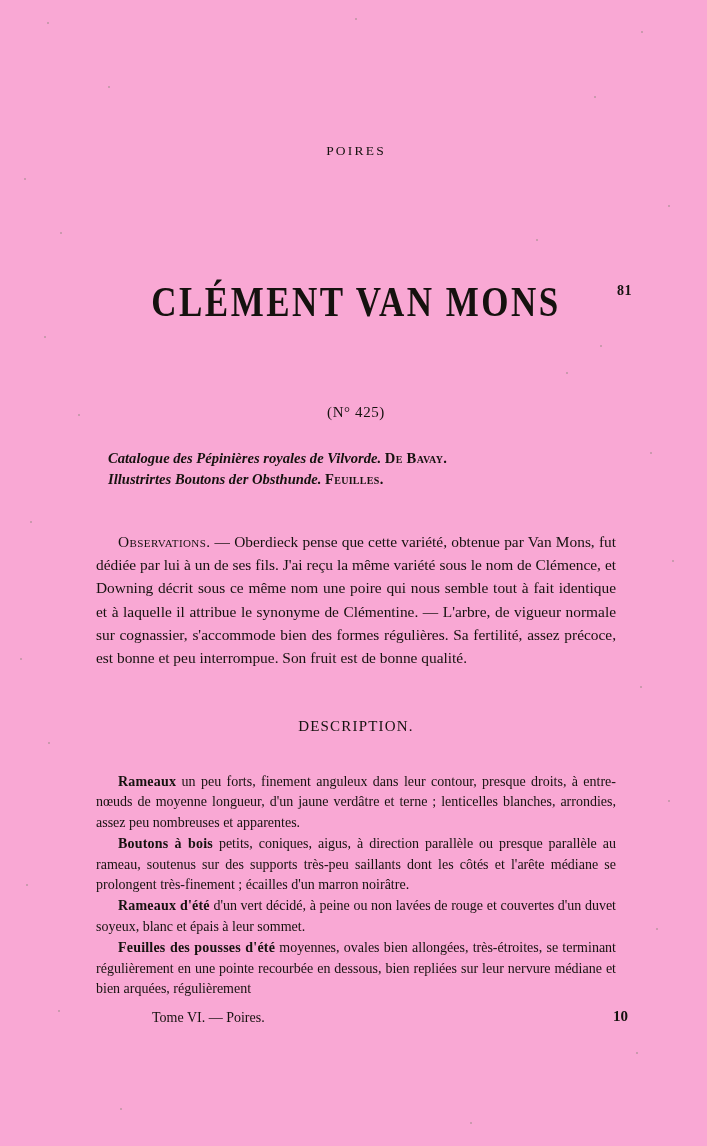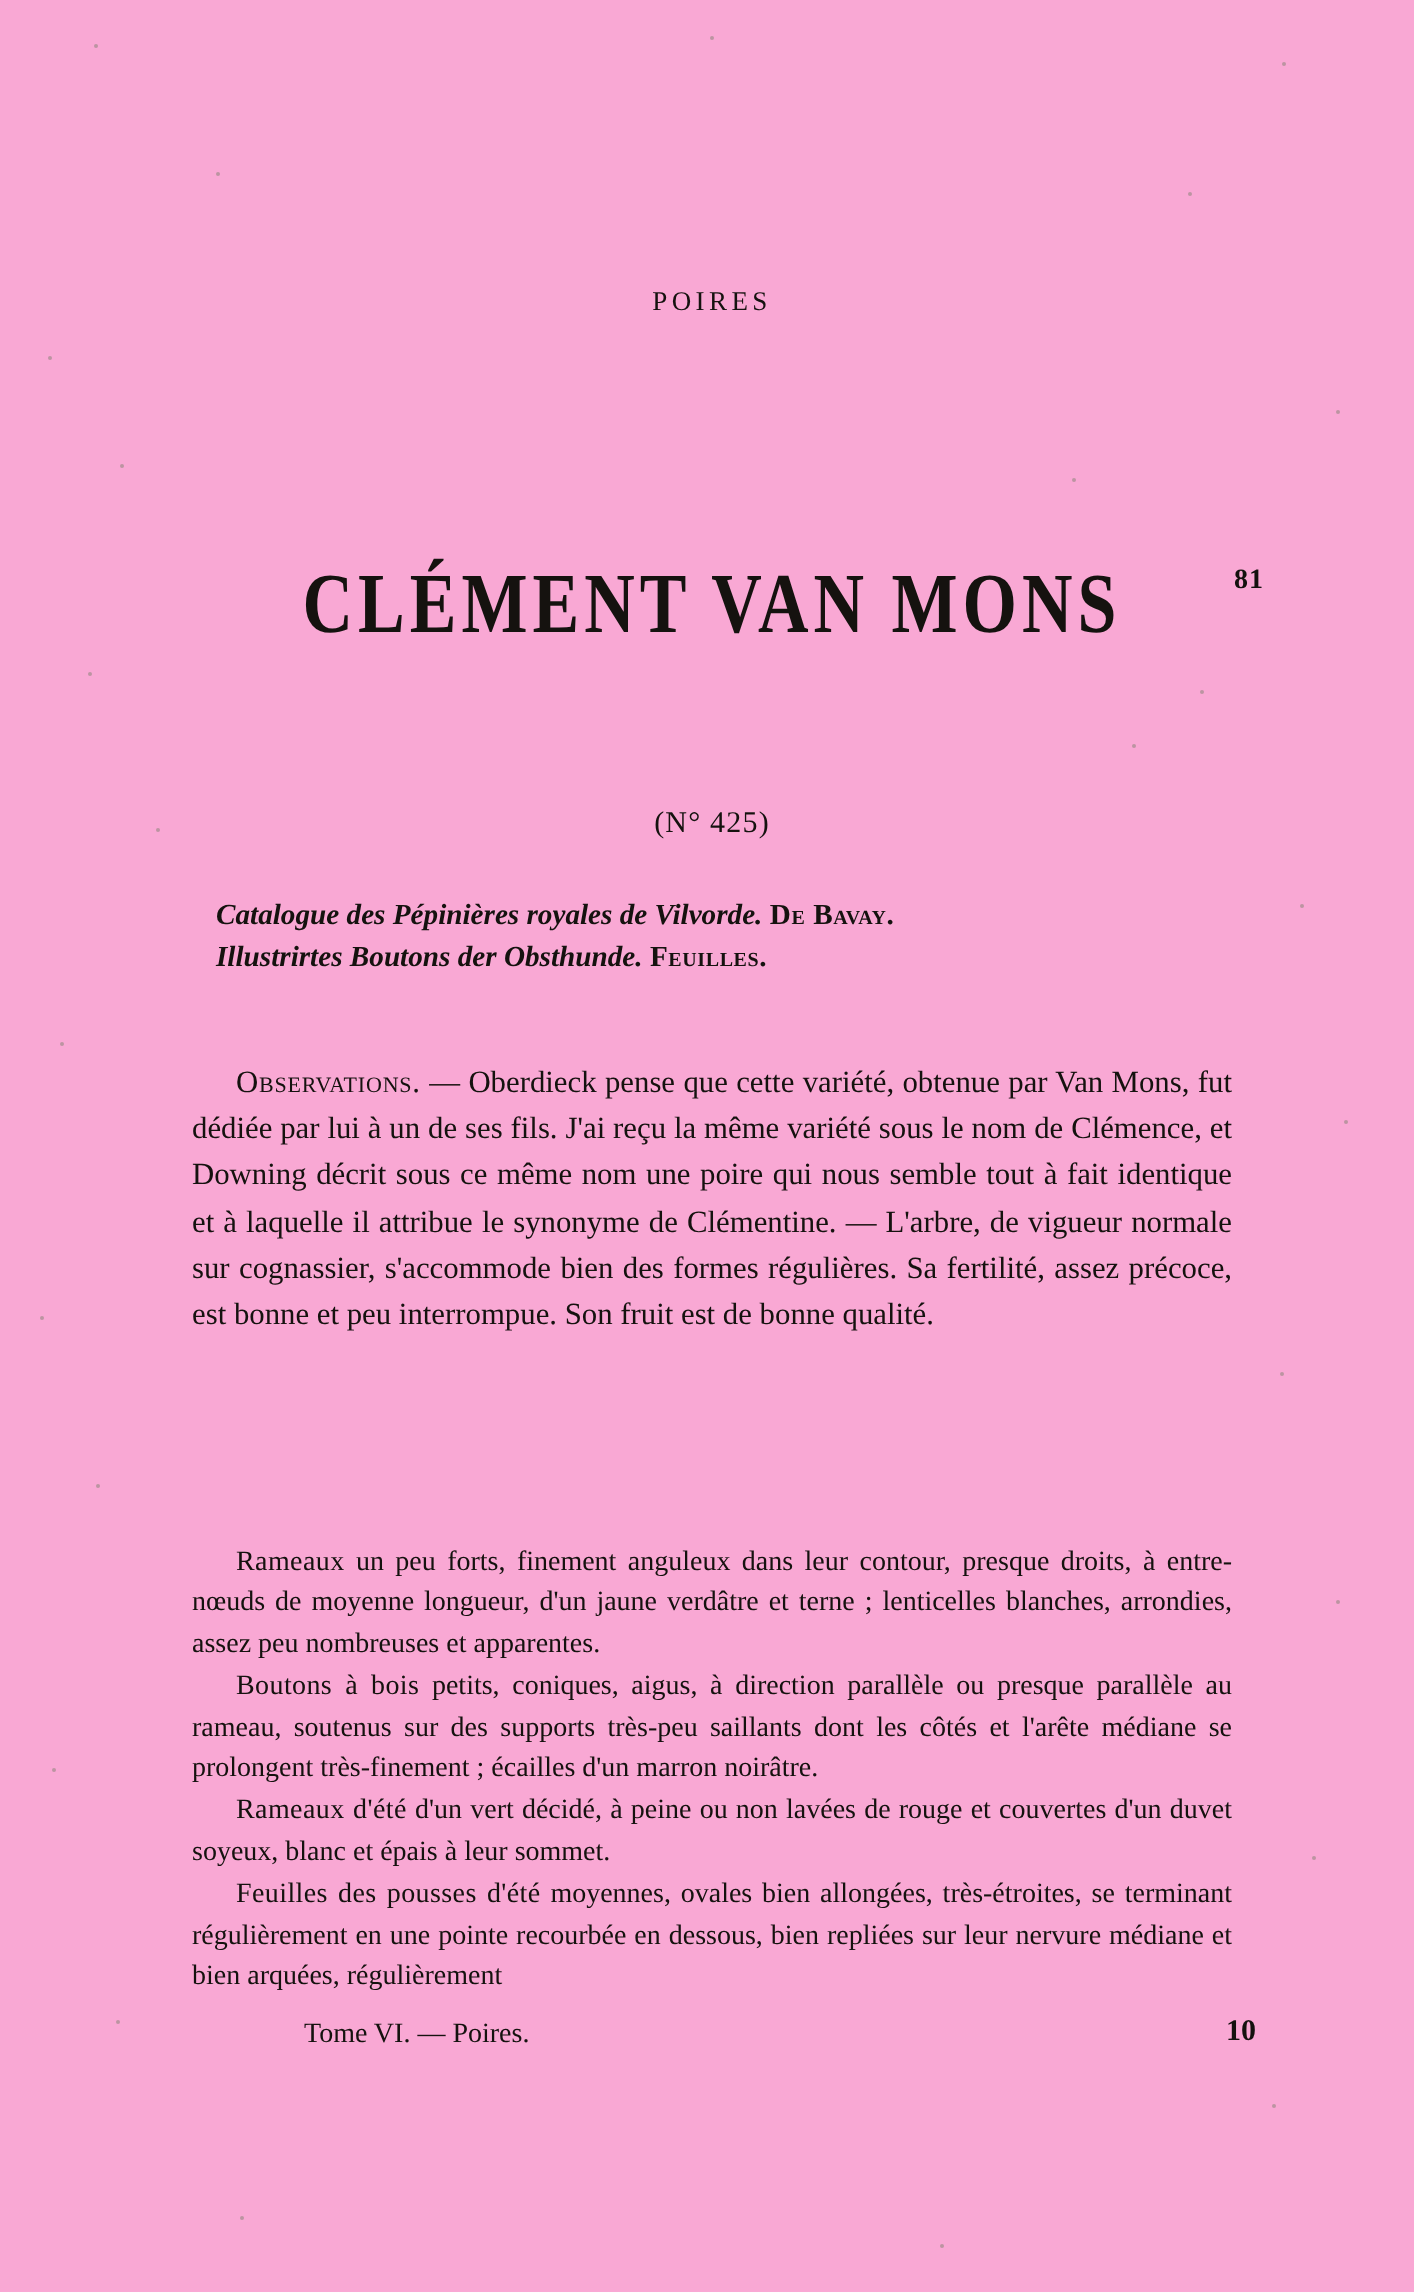--- a/index.html
+++ b/index.html
@@ -124,21 +124,21 @@
     width: 520px;
     font-size: 14px;
     line-height: 20.4px;
     text-align: justify;
   }
   .body p {
     margin: 0 0 1px 0;
     text-indent: 22px;
   }
   .lead {
-    font-weight: normal;
+    font-weight: bold;
     letter-spacing: .2px;
   }
   .footline {
     position: absolute;
     top: 1010px;
     left: 40px;
     width: 480px;
     font-size: 14px;
   }
   .footline .left {
@@ -205,20 +205,21 @@
       <div>
         <span class="it">Illustrirtes Boutons der Obsthunde.</span>
         <span class="sc">Feuilles.</span>
       </div>
     </div>
 
     <div class="obs">
       <p><span class="sc">Observations.</span><span> — Oberdieck pense que cette variété, obtenue par Van Mons, fut dédiée par lui à un de ses fils. J'ai reçu la même variété sous le nom de Clémence, et Downing décrit sous ce même nom une poire qui nous semble tout à fait identique et à laquelle il attribue le synonyme de Clémentine. — L'arbre, de vigueur normale sur cognassier, s'accommode bien des formes régulières. Sa fertilité, assez précoce, est bonne et peu interrompue. Son fruit est de bonne qualité.</span></p>
     </div>
 
+    <div class="desc-head">DESCRIPTION.</div>
 
     <div class="body">
       <p><span class="lead">Rameaux</span><span> un peu forts, finement anguleux dans leur contour, presque droits, à entre-nœuds de moyenne longueur, d'un jaune verdâtre et terne ; lenticelles blanches, arrondies, assez peu nombreuses et apparentes.</span></p>
       <p><span class="lead">Boutons à bois</span><span> petits, coniques, aigus, à direction parallèle ou presque parallèle au rameau, soutenus sur des supports très-peu saillants dont les côtés et l'arête médiane se prolongent très-finement ; écailles d'un marron noirâtre.</span></p>
       <p><span class="lead">Rameaux d'été</span><span> d'un vert décidé, à peine ou non lavées de rouge et couvertes d'un duvet soyeux, blanc et épais à leur sommet.</span></p>
       <p><span class="lead">Feuilles des pousses d'été</span><span> moyennes, ovales bien allongées, très-étroites, se terminant régulièrement en une pointe recourbée en dessous, bien repliées sur leur nervure médiane et bien arquées, régulièrement</span></p>
     </div>
 
     <div class="footline">
       <span class="left">Tome VI. — Poires.</span>

